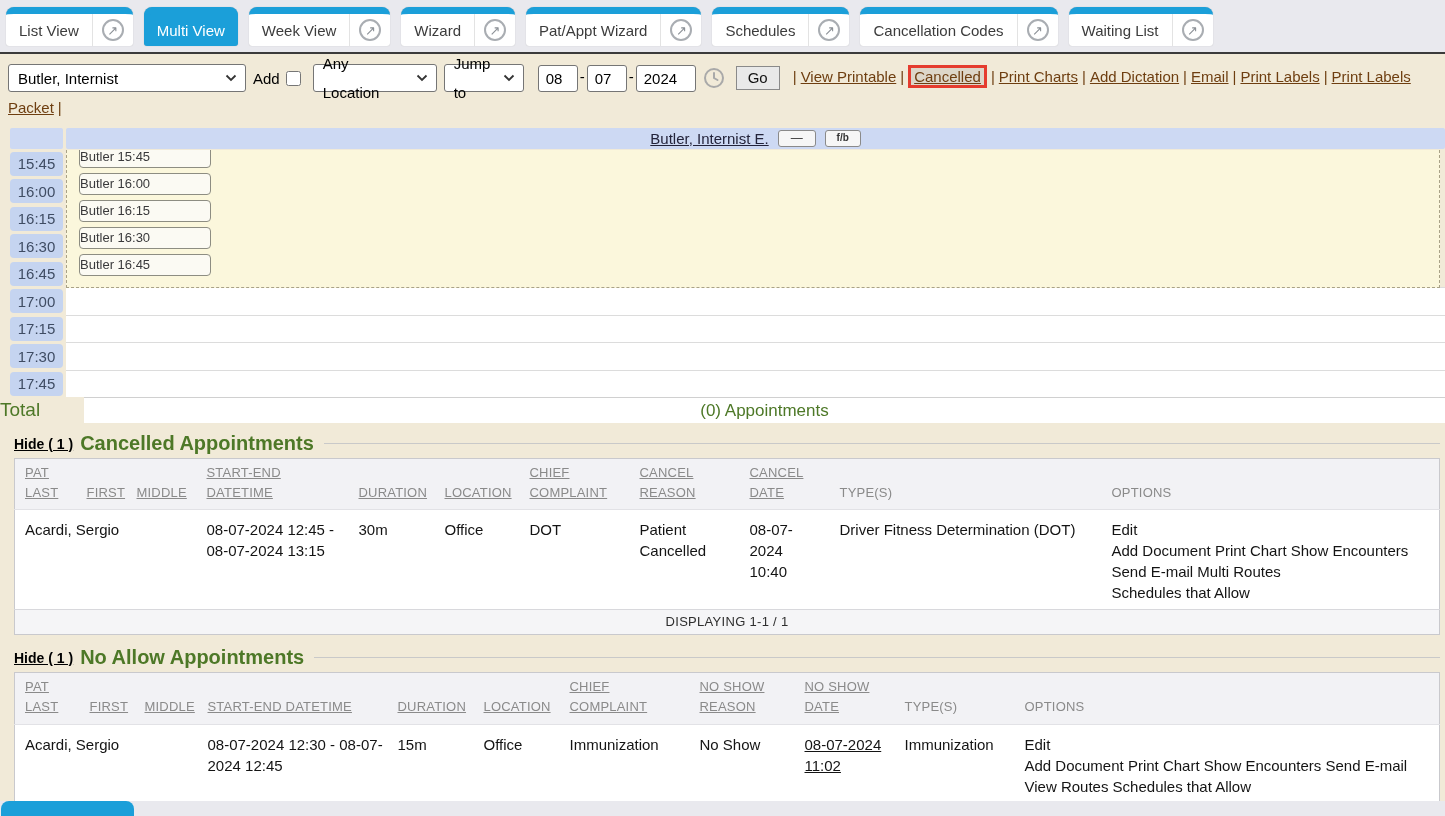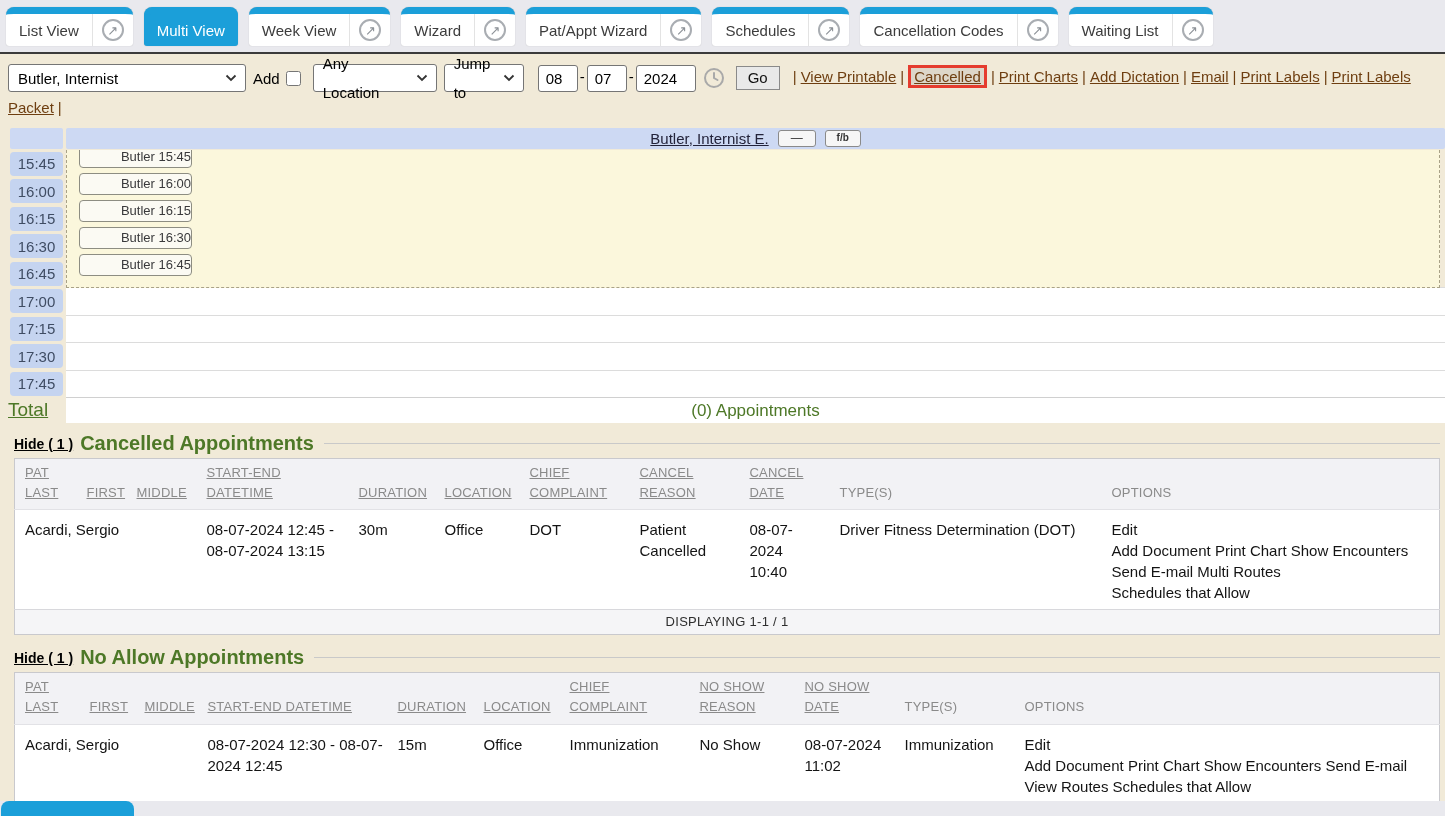--- a/index.html
+++ b/index.html
@@ -82,27 +82,27 @@
   .chip {
     width:53px; height:24px; margin:2px 0 0 10px; background:#c5d4f0; border-radius:4px;
     color:#3f4c63; font-size:15px; display:flex; align-items:center; justify-content:center;
     cursor:pointer;
   }
   .yellow {
     position:absolute; left:66px; right:5px; top:0; height:138px; background:#fbf7dc;
     border:1px dashed #a9a287; border-top:none; overflow:hidden; padding-left:12px; z-index:2;
   }
   .slot {
-    display:block; width:113px; height:22px; margin-top:5px; background:#fbfaf3;
+    display:block; width:132px; height:22px; margin-top:5px; background:#fbfaf3;
     border:1px solid #8d8d82; border-radius:4px; font-family:inherit; font-size:13px;
-    color:#39393b; text-align:right; line-height:18px; cursor:pointer;
+    color:#39393b; text-align:left; line-height:18px; cursor:pointer;
   }
   .slot:first-child { margin-top:-4px; }
   .totalrow { height:26px; }
-  .total-label { width:66px; flex:none; color:#4d7827; font-size:19px; padding-left:8px; line-height:26px;text-decoration:underline; }
+  .total-label { width:84px; flex:none; color:#4d7827; font-size:19px; padding-left:0; line-height:26px; }
   .total-main {
     flex:1; background:#fff; border-top:1px solid #d0d0d0; text-align:center;
     color:#4d7827; font-size:17px; line-height:25px;
   }
 
   
   .sec-head { display:flex; align-items:center; margin:8px 5px 0 14px; height:25px; }
   .hide-link { color:#000000; font-weight:bold; font-size:14px; text-decoration:underline; white-space:nowrap; cursor:pointer; }
   .sec-title { color:#4d7827; font-weight:bold; font-size:20px; white-space:nowrap; margin-left:7px; }
   .sec-rule { flex:1; height:1px; background:#c9c9c9; margin-left:10px; }
@@ -115,21 +115,21 @@
     vertical-align:bottom; padding:4px 4px 6px 10px; line-height:1.55; letter-spacing:.2px;
     border-bottom:1px solid #e2e2e6;
   }
   th .u { text-decoration:underline; cursor:pointer; }
   table.appt tbody td {
     font-size:15px; color:#141414; vertical-align:top; padding:9px 4px 6px 10px; line-height:1.4;
   }
   tr.r1 { height:96px; } tr.r2 { height:76px; }
   td.name { white-space:nowrap; overflow:visible; }
   .dtc { max-width:132px; } .dtn { max-width:176px; }
-  .cdc { max-width:66px; } .cdn { max-width:86px; }
+  .cdc { max-width:66px; } .cdn { max-width:86px;text-decoration:underline; }
   table.appt tfoot td {
     background:#f5f5f7; border-top:1px solid #d8d8dc; text-align:center; font-size:13px;
     color:#2e2e2e; padding:4px 0 5px; letter-spacing:.3px;
   }
   .opt-line { cursor:pointer; }
 
   
   .bottombar { position:absolute; left:0; right:0; bottom:0; height:15px; background:#e9e9ee; }
   .bottom-tab { position:absolute; left:1px; bottom:0; width:133px; height:15px; background:#1b9fd9; border-radius:8px 8px 0 0; }
 </style>

